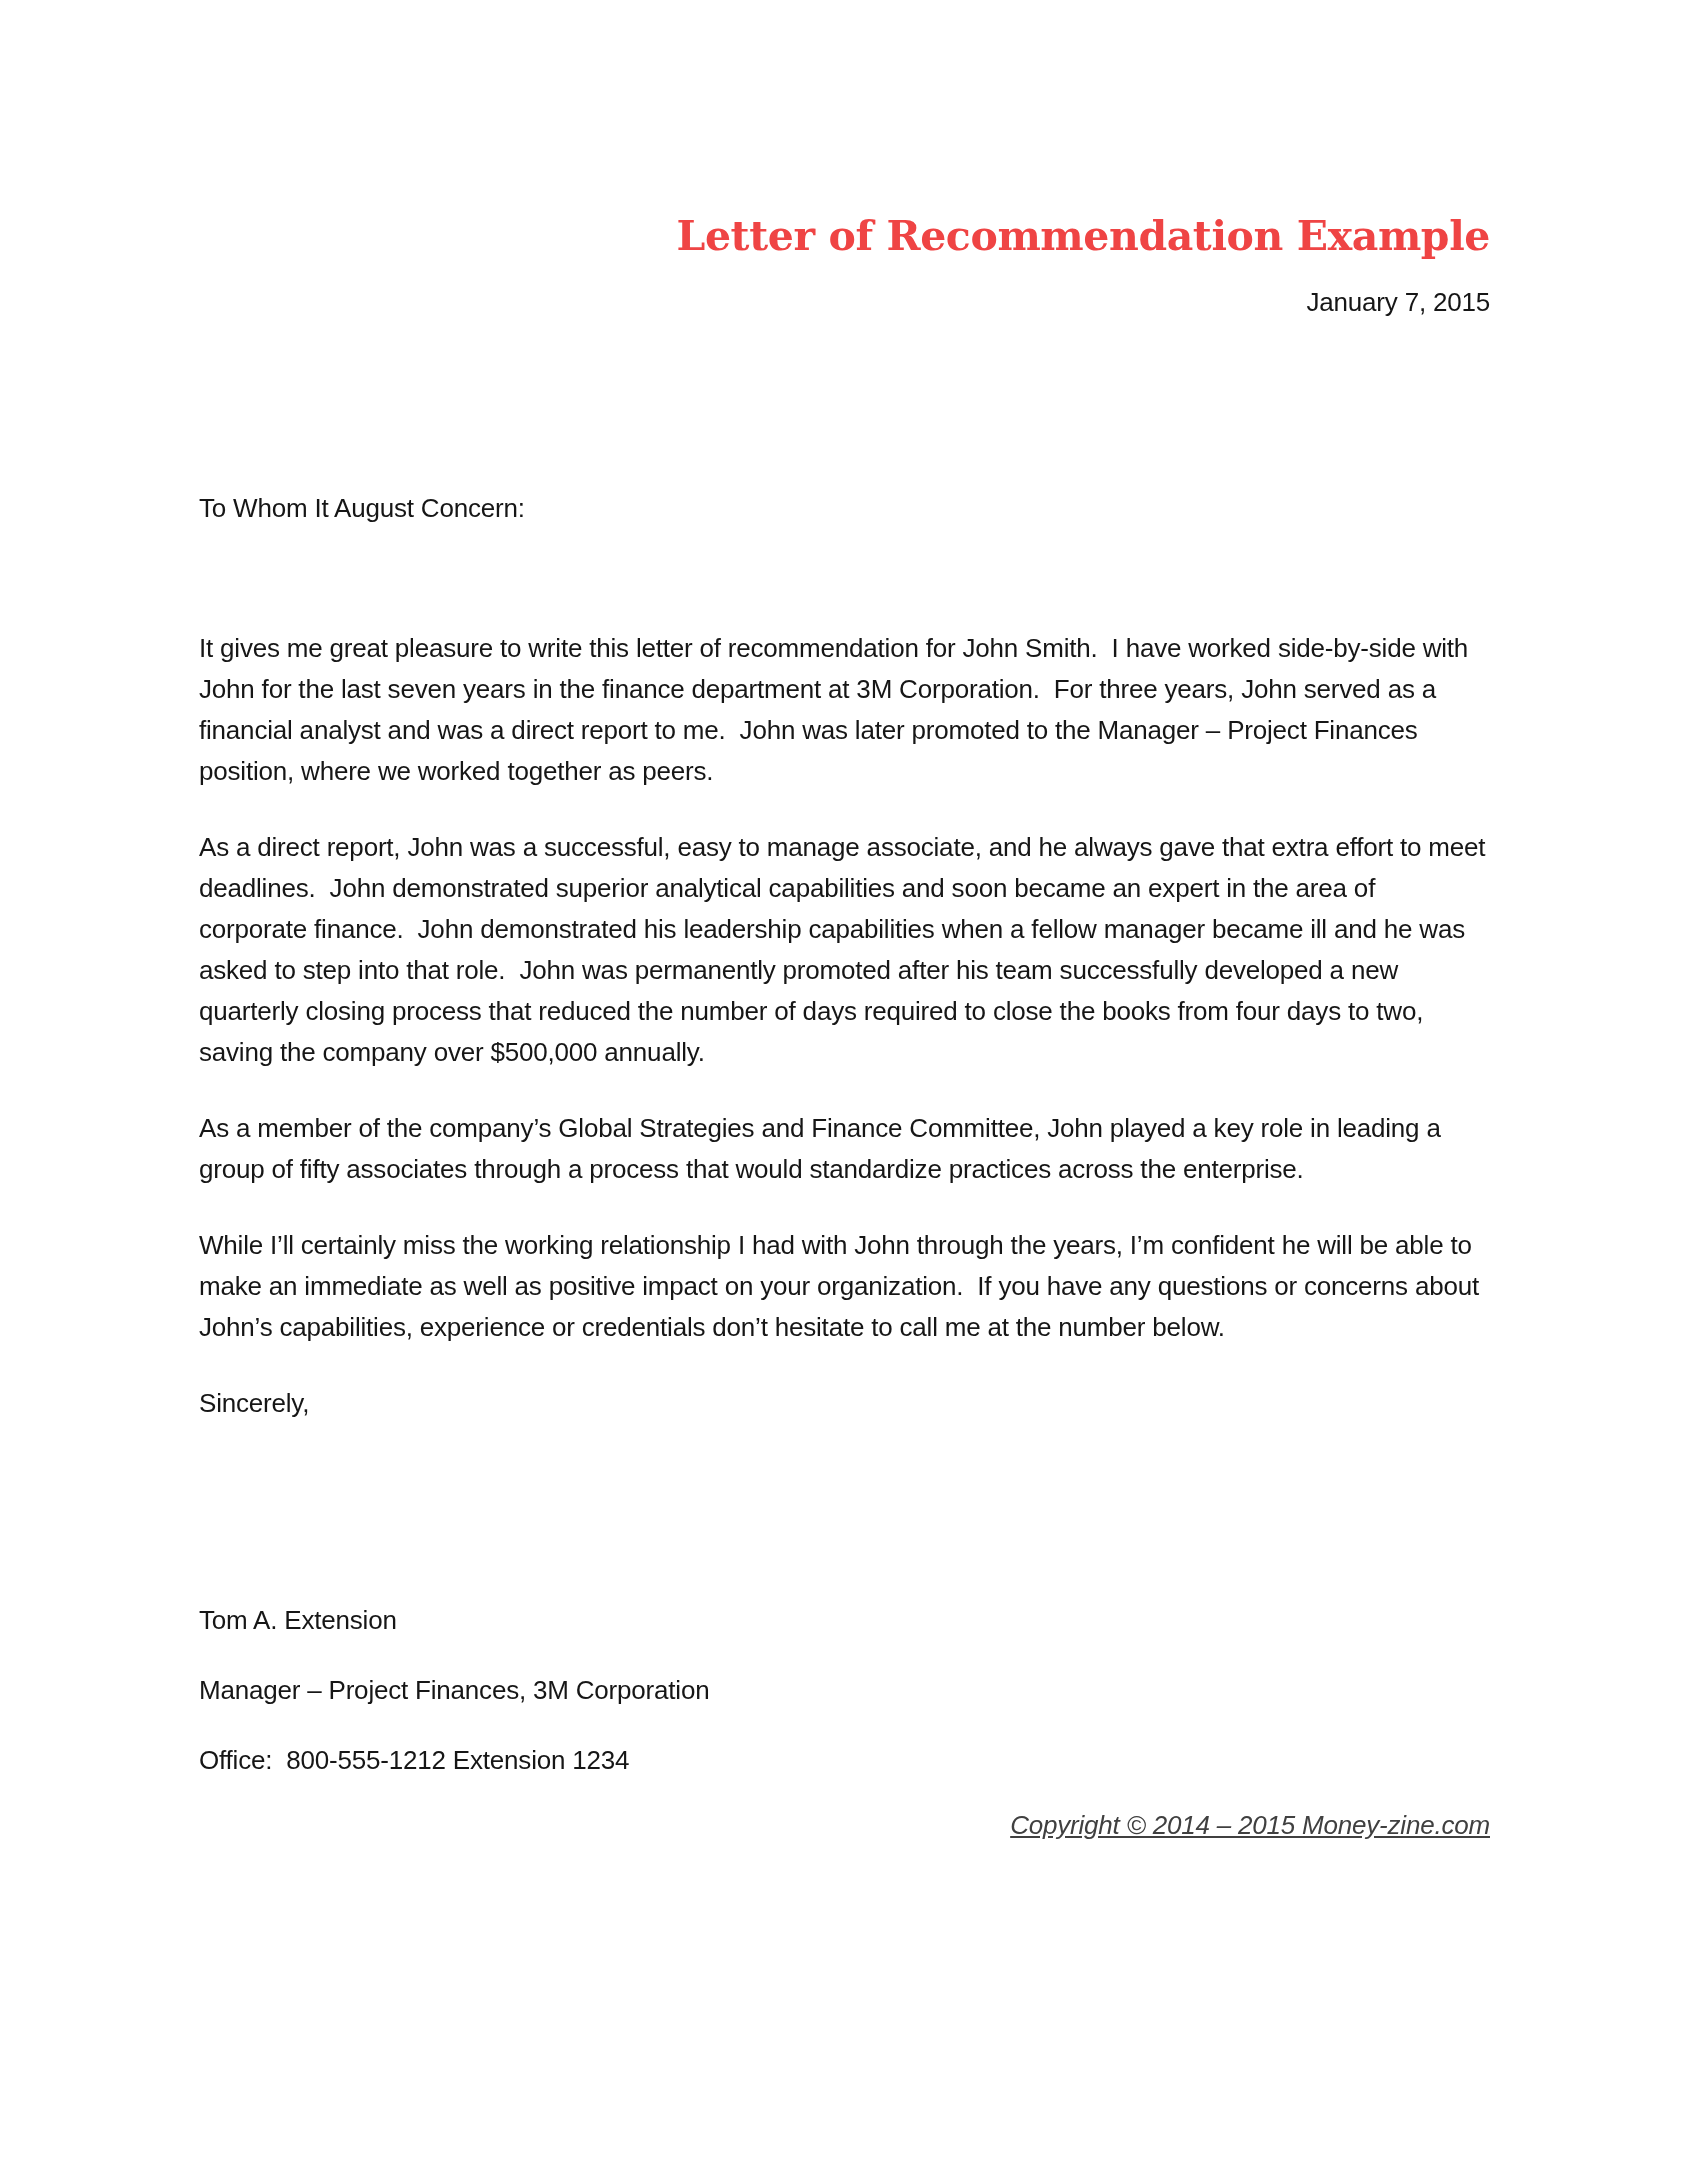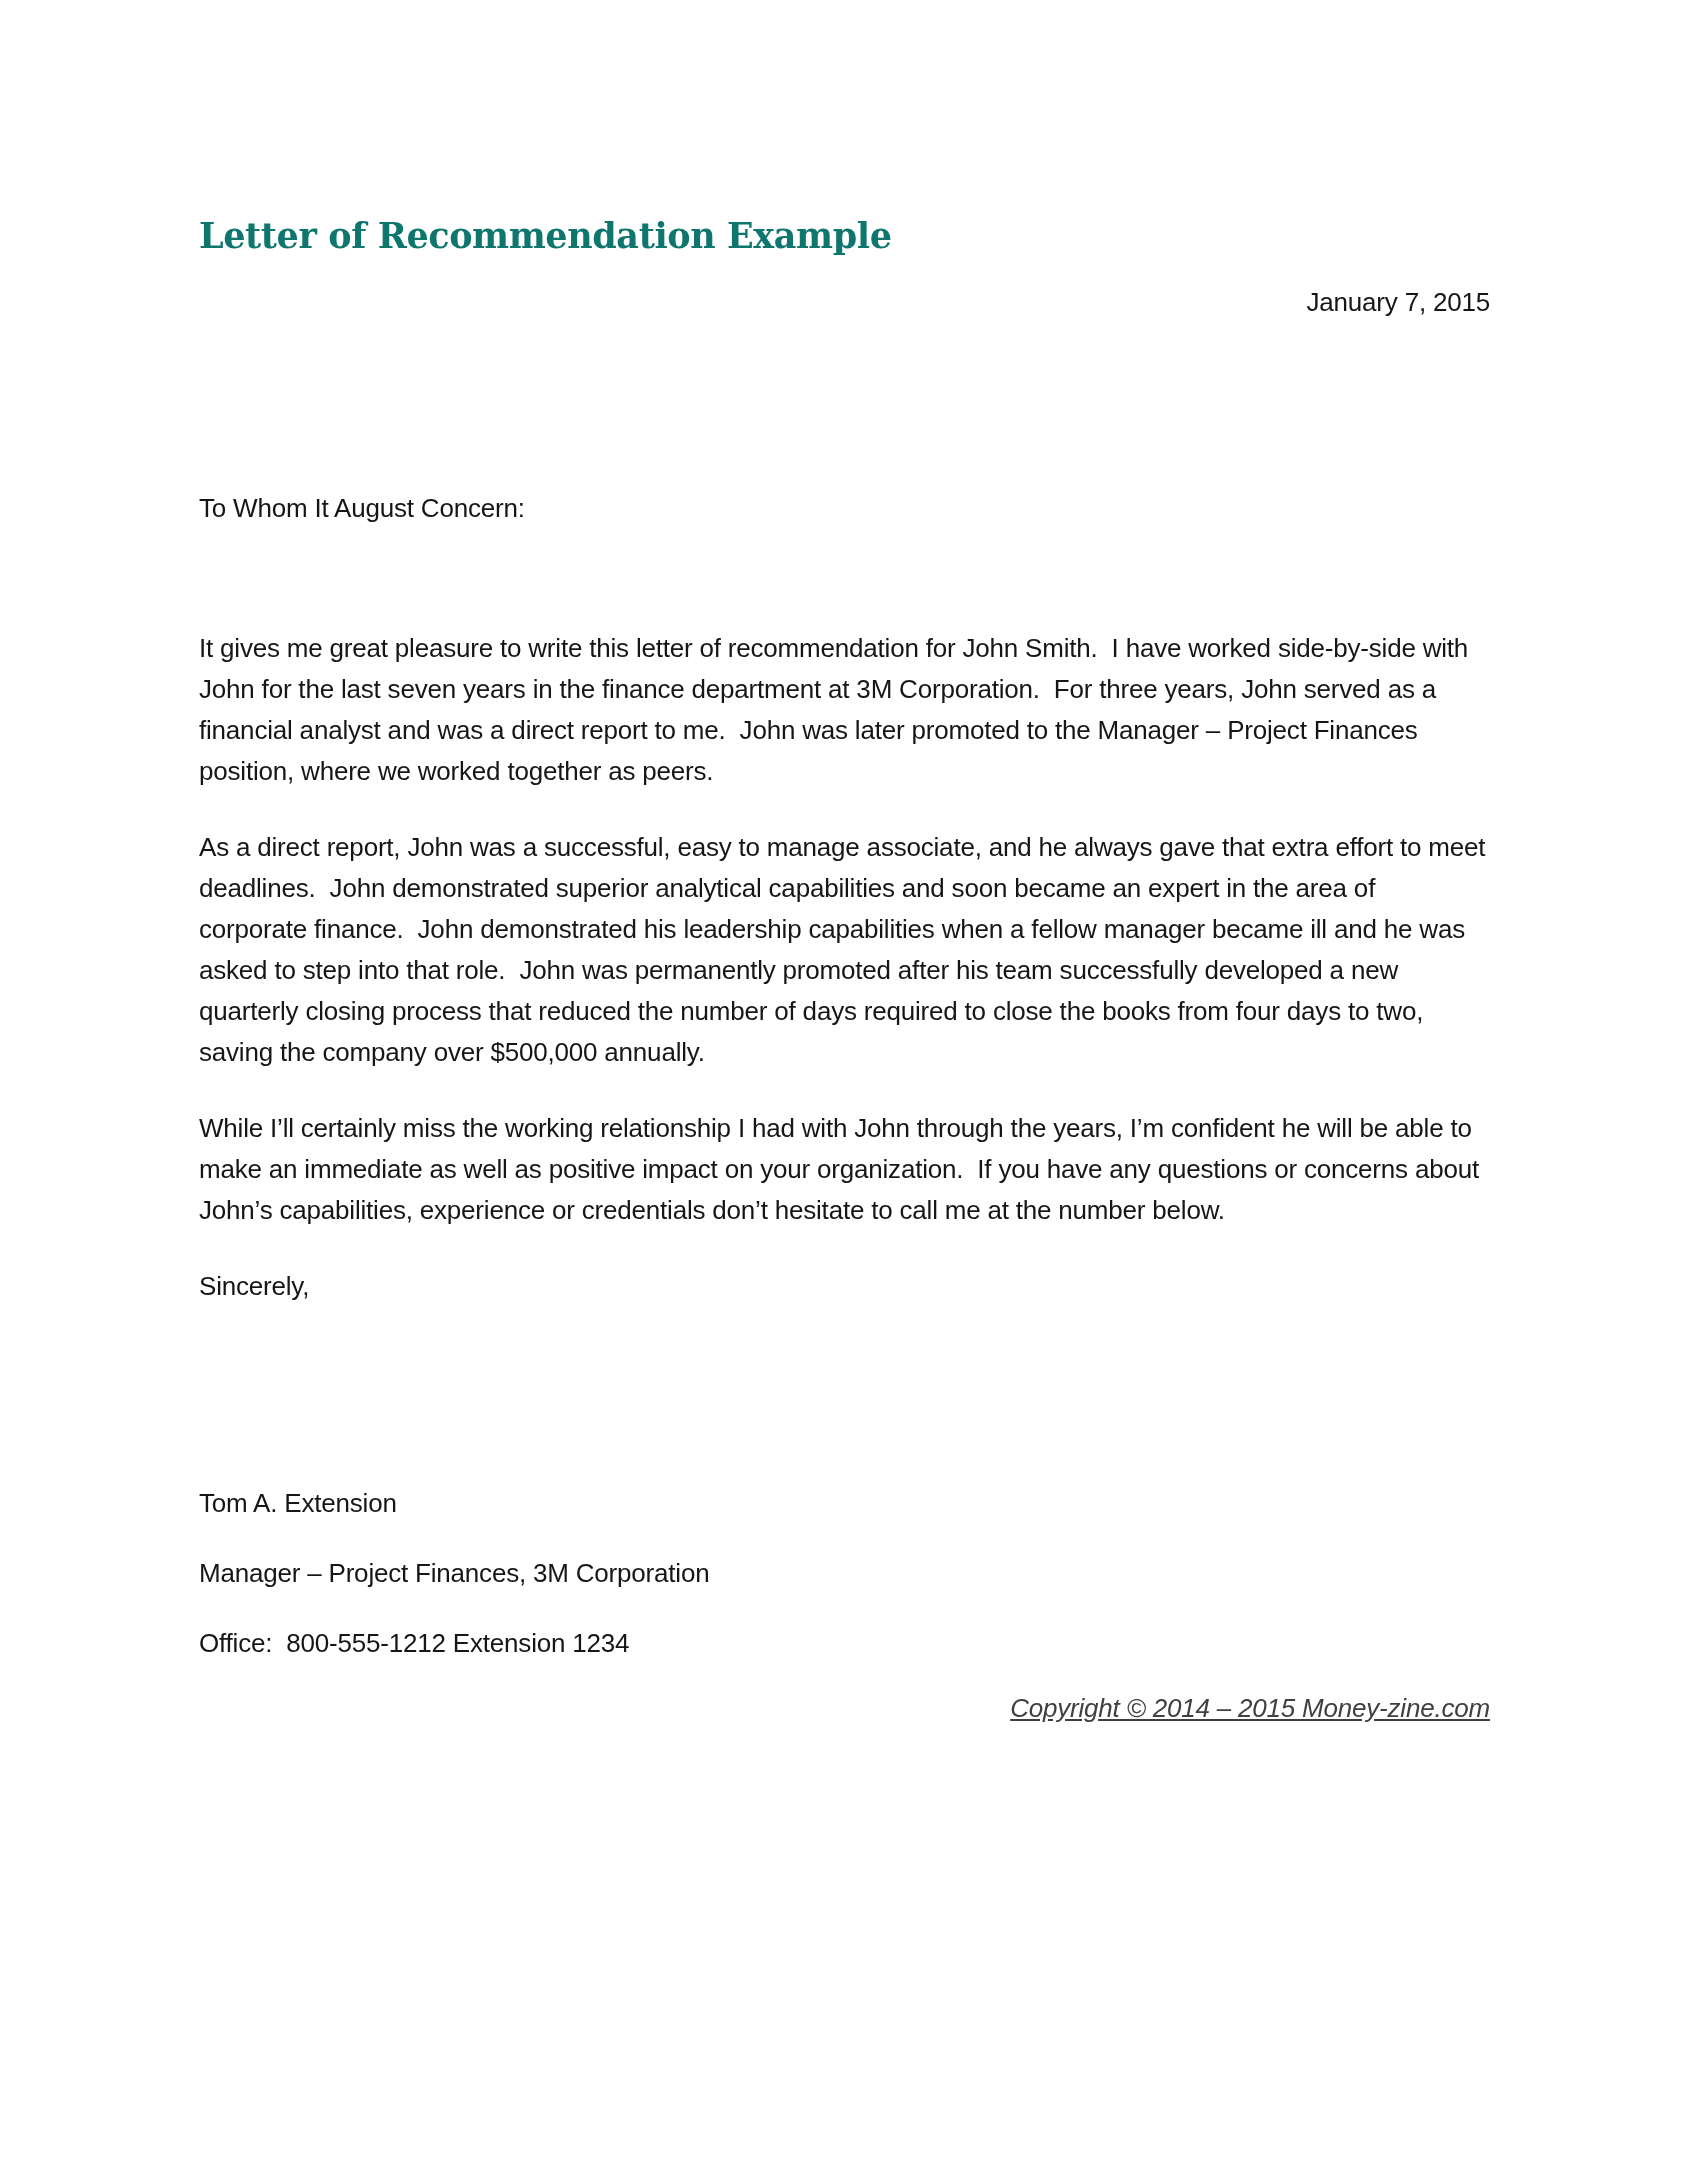--- a/index.html
+++ b/index.html
@@ -17,25 +17,25 @@
     font-family: "Liberation Sans", sans-serif;
     font-size: 26px;
     line-height: 41px;
     letter-spacing: -0.2px;
     color: #161616;
     overflow: hidden;
   }
   .doc-title {
     font-family: "DejaVu Serif", serif;
     font-weight: bold;
-    font-size: 35px;
+    font-size: 41px;
     line-height: 42px;
     letter-spacing: -0.4px;
-    text-align: left;
-    color: #0f766e;
+    text-align: right;
+    color: #ef4444;
   }
   .date-line {
     margin-top: 24.5px;
     text-align: right;
   }
   .greeting {
     margin-top: 165px;
     white-space: pre-wrap;
   }
   .para {
@@ -77,20 +77,21 @@
   <div class="doc-title">Letter of Recommendation Example</div>
 
   <div class="date-line">January 7, 2015</div>
 
   <div class="greeting">To Whom It August Concern:</div>
 
   <p class="para first">It gives me great pleasure to write this letter of recommendation for John Smith.  I have worked side-by-side with John for the last seven years in the finance department at 3M Corporation.  For three years, John served as a financial analyst and was a direct report to me.  John was later promoted to the Manager – Project Finances position, where we worked together as peers.</p>
 
   <p class="para">As a direct report, John was a successful, easy to manage associate, and he always gave that extra effort to meet deadlines.  John demonstrated superior analytical capabilities and soon became an expert in the area of corporate finance.  John demonstrated his leadership capabilities when a fellow manager became ill and he was asked to step into that role.  John was permanently promoted after his team successfully developed a new quarterly closing process that reduced the number of days required to close the books from four days to two, saving the company over $500,000 annually.</p>
 
+  <p class="para">As a member of the company’s Global Strategies and Finance Committee, John played a key role in leading a group of fifty associates through a process that would standardize practices across the enterprise.</p>
 
   <p class="para">While I’ll certainly miss the working relationship I had with John through the years, I’m confident he will be able to make an immediate as well as positive impact on your organization.  If you have any questions or concerns about John’s capabilities, experience or credentials don’t hesitate to call me at the number below.</p>
 
   <div class="closing">Sincerely,</div>
 
   <div class="sig-name">Tom A. Extension</div>
 
   <div class="sig-line">Manager – Project Finances, 3M Corporation</div>
 
   <div class="sig-line">Office:  800-555-1212 Extension 1234</div>

